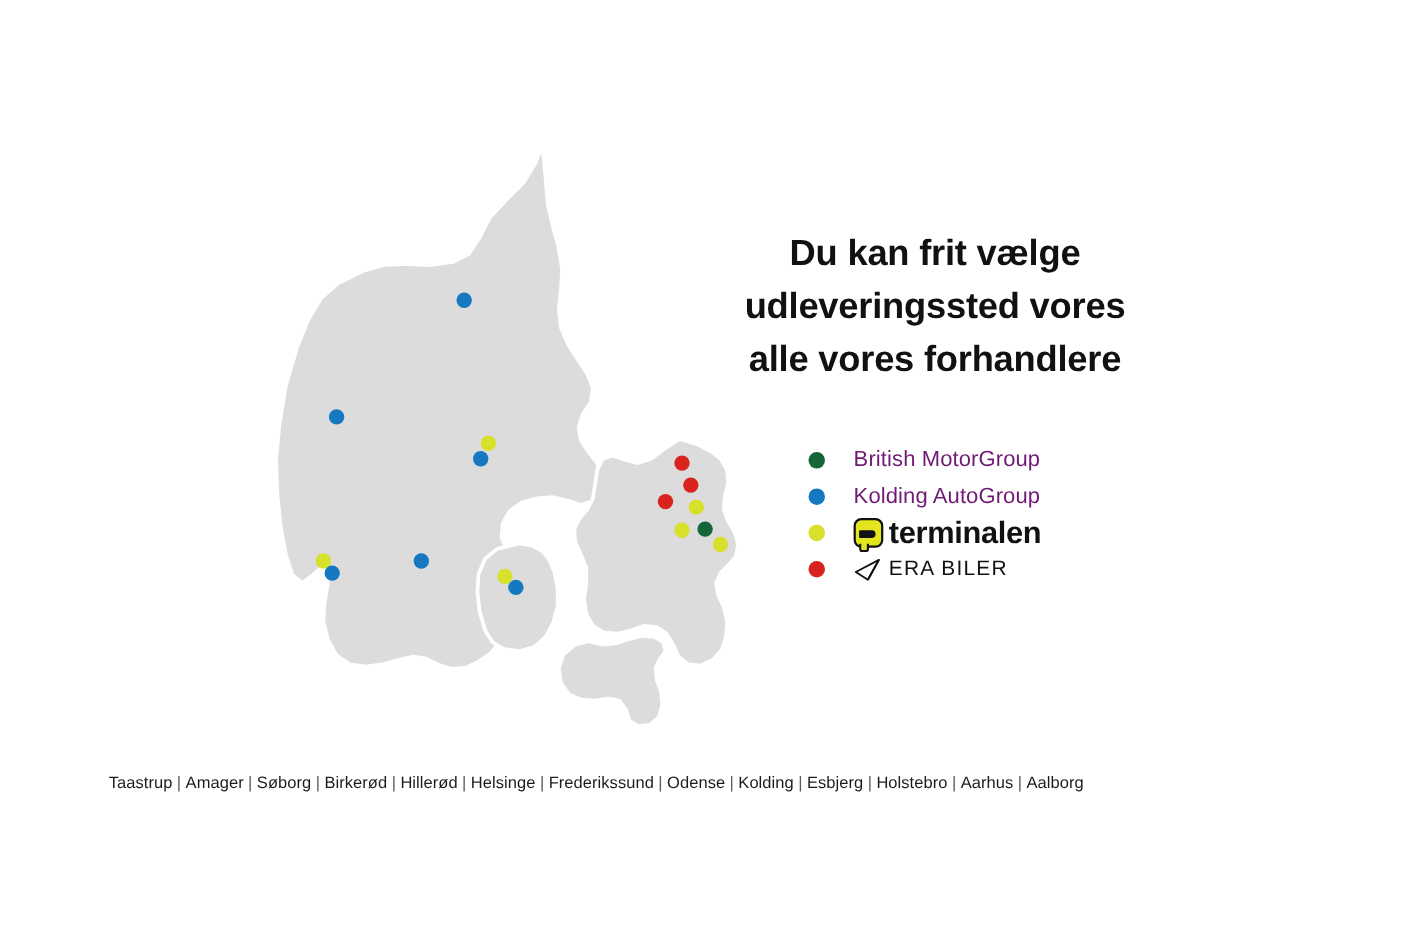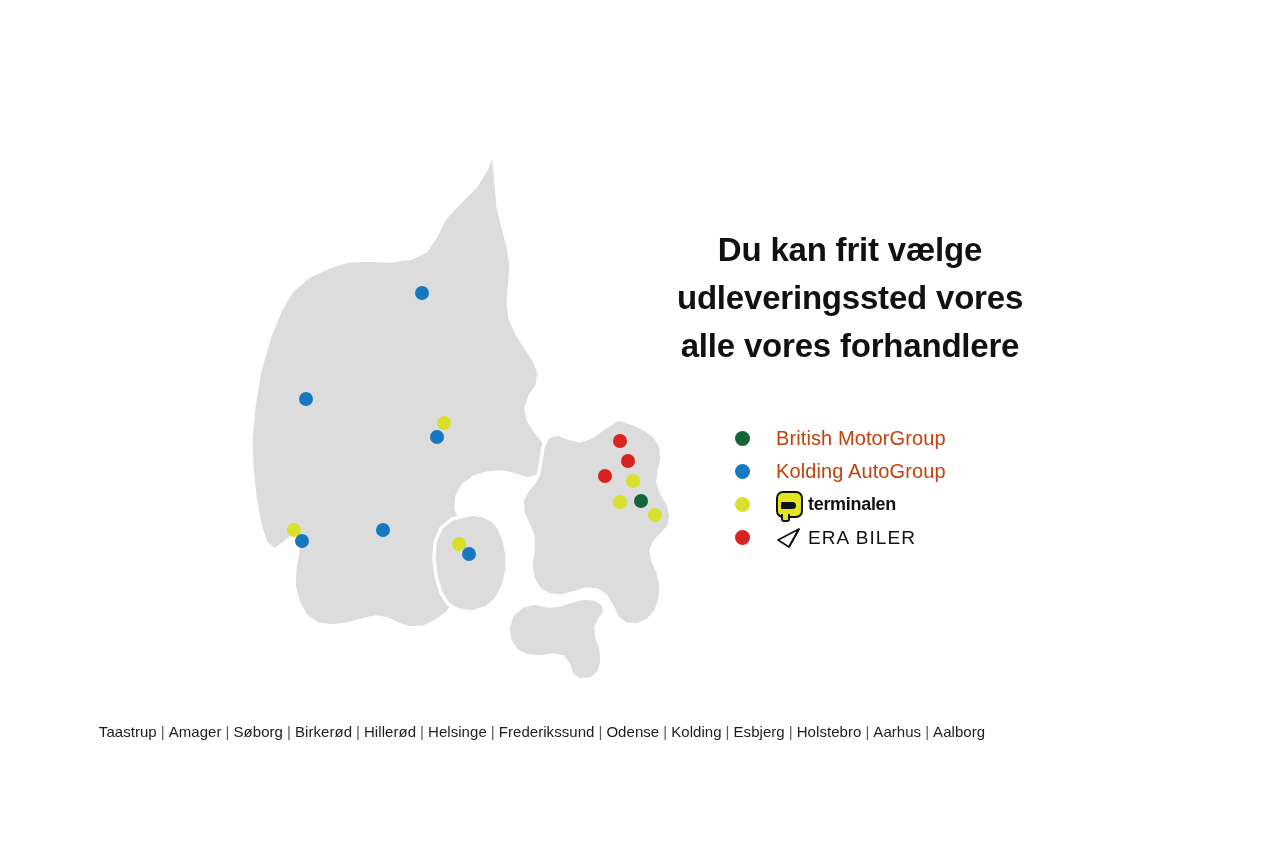--- a/index.html
+++ b/index.html
@@ -14,21 +14,20 @@
     position: relative;
     overflow: hidden;
     font-family: "Liberation Sans", "DejaVu Sans", sans-serif;
     color: #1a1a1a;
     -webkit-font-smoothing: antialiased;
   }
 
   #stage {
     position: absolute;
     inset: 0;
-    margin-top: 20px;
   }
 
   
   #map-wrap {
     position: absolute;
     left: 240px;
     top: 118px;
     width: 460px;
     height: 552px;
   }
@@ -84,21 +83,21 @@
     width: 15px;
     height: 15px;
     border-radius: 50%;
     flex: 0 0 15px;
     margin-right: 26px;
   }
   .legend-label {
     font-size: 20px;
     font-weight: 300;
     letter-spacing: 0.1px;
-    color: #c2410c;
+    color: #701a75;
   }
 
   
   .brand-terminalen {
     display: inline-flex;
     align-items: center;
   }
   .term-logo {
     width: 27px;
     height: 27px;
@@ -127,21 +126,21 @@
     bottom: -6px;
     width: 9px;
     height: 8px;
     background: #e3e61e;
     border: 2.5px solid #111111;
     border-top: none;
     border-radius: 0 0 3px 3px;
     box-sizing: border-box;
   }
   .term-word {
-    font-size: 18px;
+    font-size: 28px;
     font-weight: 700;
     letter-spacing: -0.3px;
     color: #111111;
   }
 
   
   .brand-era {
     display: inline-flex;
     align-items: center;
   }

